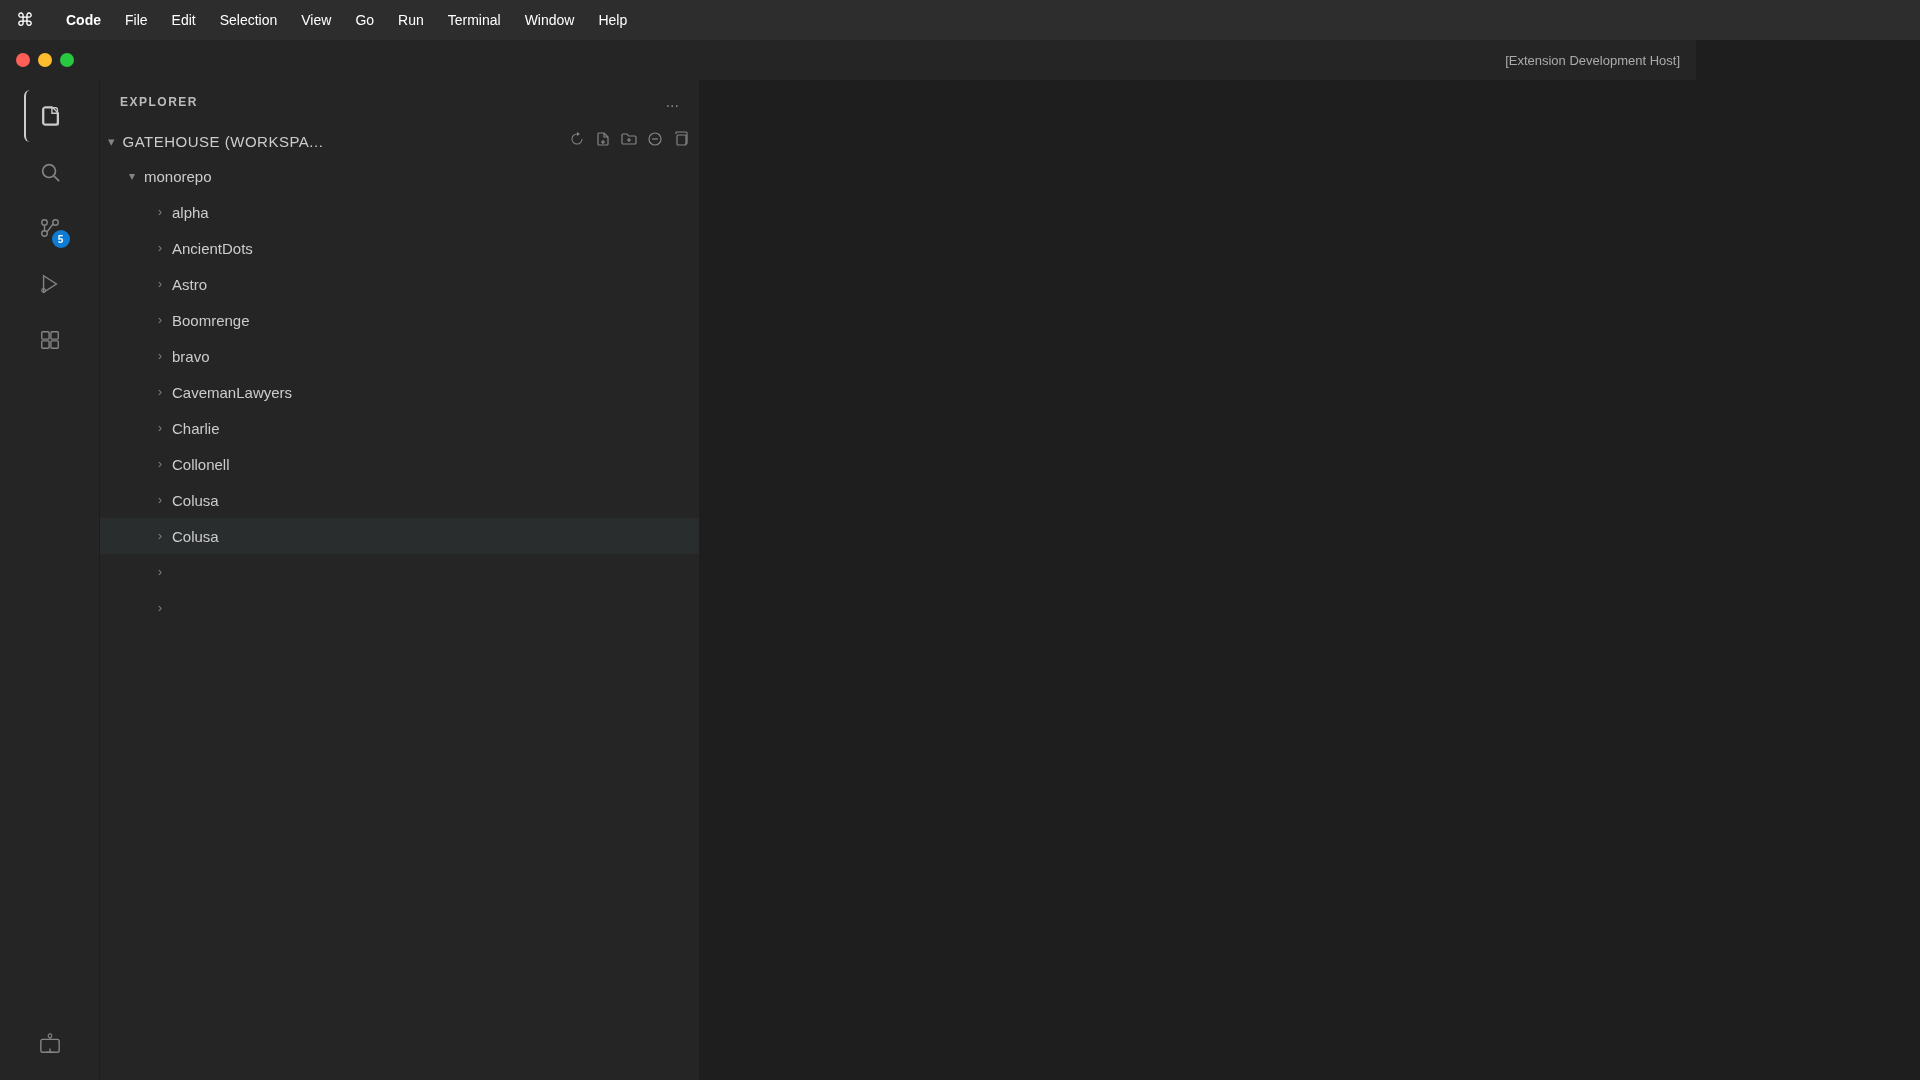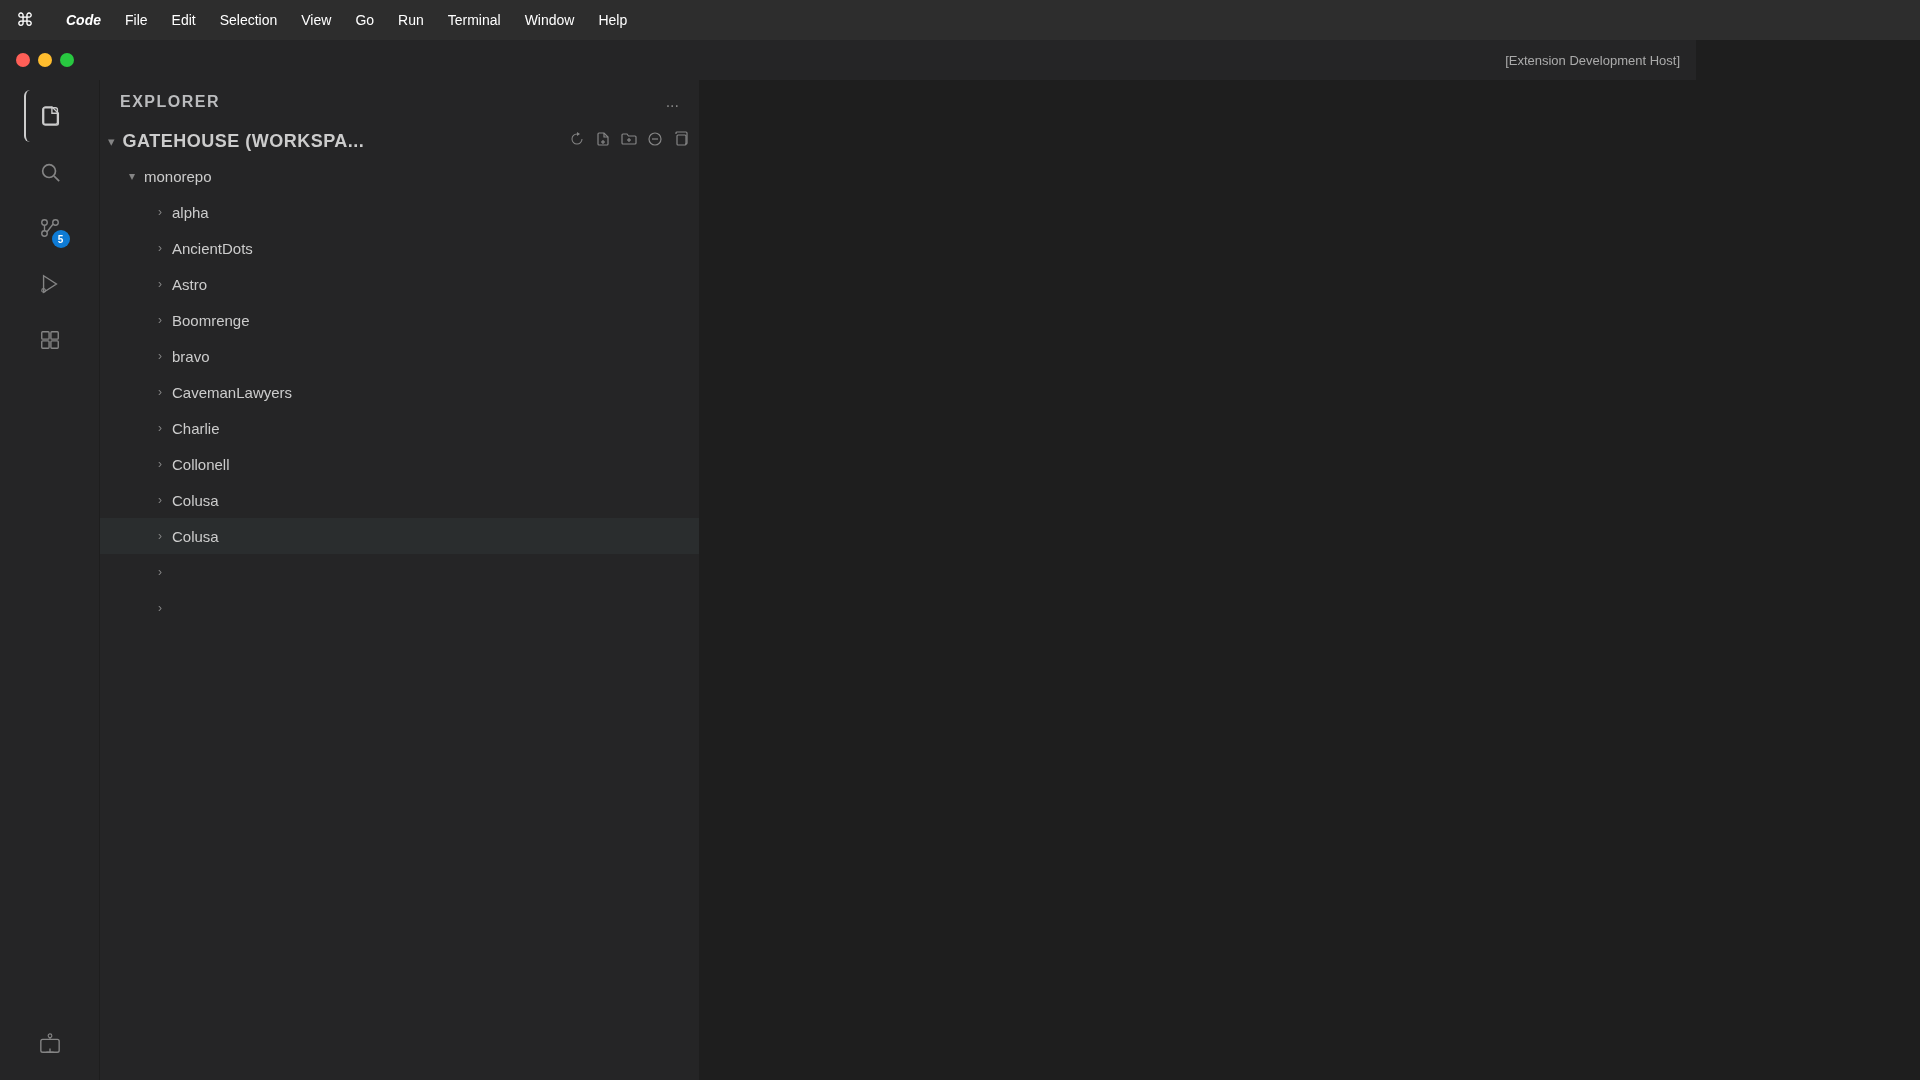--- a/index.html
+++ b/index.html
@@ -33,21 +33,20 @@
     .menu-bar-item {
       color: #fff;
       font-size: 14px;
       font-weight: 400;
       padding: 4px 12px;
       cursor: pointer;
       border-radius: 4px;
     }
     .menu-bar-item.app-name {
       font-weight: 600;
-      font-style: italic;
     }
 
     
     .title-bar {
       position: fixed;
       top: 40px;
       left: 0;
       width: 1696px;
       height: 40px;
       background: #252526;
@@ -144,21 +143,21 @@
     }
     .sidebar-header {
       display: flex;
       align-items: center;
       justify-content: space-between;
       padding: 10px 16px 10px 20px;
       height: 44px;
     }
     .sidebar-title {
       color: #bbbcbe;
-      font-size: 16px;
+      font-size: 12px;
       font-weight: 600;
       letter-spacing: 1.5px;
       text-transform: uppercase;
     }
     .sidebar-actions {
       display: flex;
       gap: 8px;
       align-items: center;
       color: #858585;
       font-size: 18px;
@@ -175,22 +174,22 @@
     .workspace-header {
       display: flex;
       align-items: center;
       padding: 4px 8px 4px 8px;
       cursor: pointer;
       height: 34px;
       gap: 6px;
     }
     .workspace-name {
       color: #cccccc;
-      font-size: 18px;
-      font-weight: 700;
+      font-size: 15px;
+      font-weight: 400;
       letter-spacing: 0.5px;
       flex: 1;
       white-space: nowrap;
       overflow: hidden;
       text-overflow: ellipsis;
     }
     .workspace-icons {
       display: flex;
       gap: 6px;
       align-items: center;

